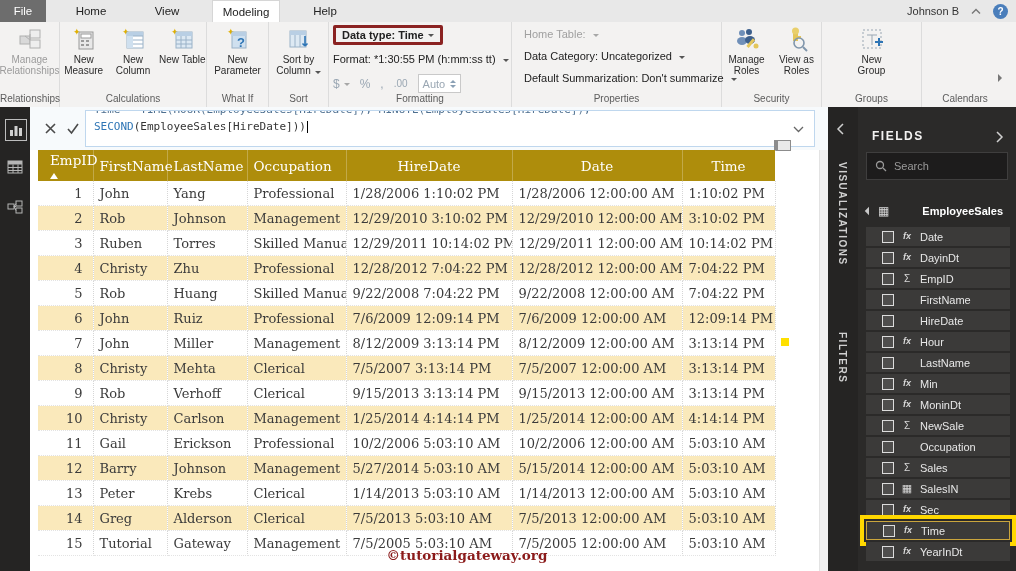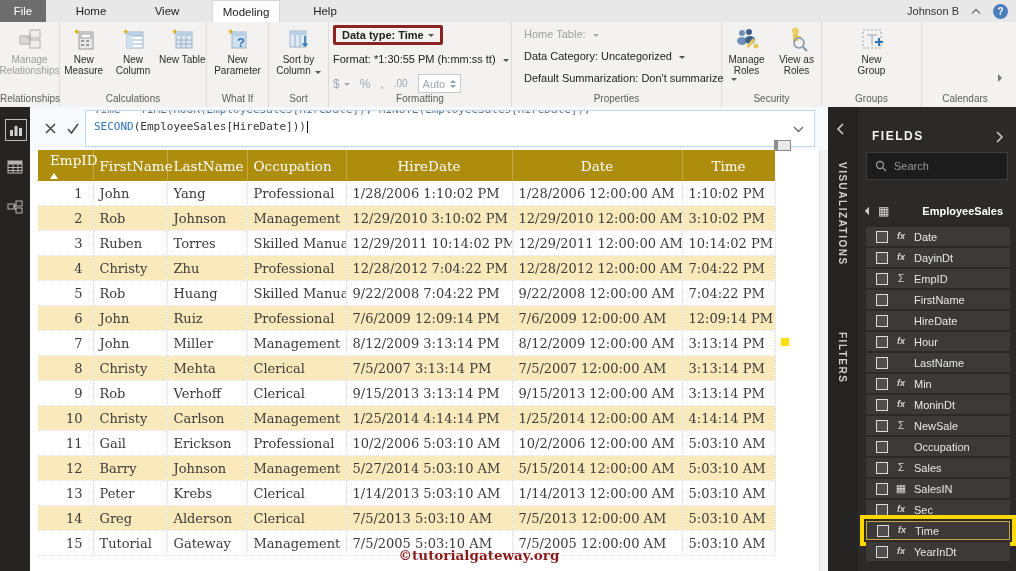--- a/index.html
+++ b/index.html
@@ -63,42 +63,42 @@
   .grid-wrap{position:absolute;left:8px;top:43px;}
   table.grid{border-collapse:collapse;table-layout:fixed;width:737px;font-family:"DejaVu Serif",serif;}
   .grid col.c0{width:55px}.grid col.c1{width:74px}.grid col.c2{width:80px}.grid col.c3{width:99px}.grid col.c4{width:166px}.grid col.c5{width:170px}.grid col.c6{width:93px}
   .grid th{background:var(--hdr,#ae8d0c);color:#fff;font-weight:normal;font-size:13.5px;height:31px;padding:0;border-right:1px solid rgba(255,255,255,.25);vertical-align:middle;text-align:center;}
   .grid th.left{text-align:left;padding-left:6px;}
   .th-stack{display:flex;flex-direction:column;align-items:flex-start;padding-left:6px;}
   .sort-asc{width:0;height:0;border:4px solid transparent;border-bottom:6px solid #fff;margin-top:1px;}
   .grid td{height:24px;font-size:13px;color:#3b3b3b;padding:0 4px 0 6px;border-right:1px dotted #d6d6d6;border-bottom:1px dotted #e3e3e3;white-space:nowrap;overflow:hidden;background:#fff;}
   .grid tr.alt td{background:var(--altrow,#fae9bb);}
   .grid td.c0{text-align:right;padding-right:10px;}
-  .footer-credit{position:absolute;left:344px;top:440px;width:210px;text-align:center;font-family:"DejaVu Serif",serif;font-weight:bold;font-size:13.5px;color:var(--credit,#8b1a1a);}
+  .footer-credit{position:absolute;left:332px;top:440px;width:210px;text-align:center;font-family:"DejaVu Serif",serif;font-weight:bold;font-size:13.5px;color:var(--credit,#8b1a1a);}
   .yellow-marker{position:absolute;left:751px;top:231px;width:8px;height:8px;background:var(--marker,#ffe000);}
   .vscroll{position:absolute;left:789px;top:43px;width:8px;height:421px;background:#f1f1f1;border-left:1px solid #e3e3e3;}
 
   
   .vs-chev{position:absolute;left:8px;top:14px;}
   .vlabel{position:absolute;left:9px;writing-mode:vertical-rl;font-size:10px;font-weight:bold;letter-spacing:1.5px;color:#d0d0d0;}
   .vlabel.visualizations{top:55px;}
   .vlabel.filters{top:225px;}
 
   
   .fields-header{position:absolute;left:0;top:8px;width:158px;height:40px;}
   .fields-title{position:absolute;left:14px;top:14px;font-size:12px;font-weight:bold;letter-spacing:1.5px;color:#f3f2f1;}
   .fields-chev{position:absolute;right:12px;top:14px;}
   .search-box{position:absolute;left:8px;top:45px;width:142px;height:28px;background:#1d1c1c;border:1px solid #3f3e3e;box-sizing:border-box;display:flex;align-items:center;gap:7px;padding-left:8px;}
   .search-ph{font-size:11px;color:#9a9a9a;}
   .tbl-row{position:absolute;left:0;top:93px;width:158px;height:22px;display:flex;align-items:center;gap:6px;padding-left:8px;box-sizing:border-box;}
   .tbl-expander{width:0;height:0;border-top:6px solid transparent;border-left:6px solid #c8c8c8;transform:rotate(45deg);}
   .tbl-grid-icon{font-size:12px;color:#d9d9d9;line-height:1;}
   .tbl-name{font-size:11px;font-weight:bold;color:#fff;margin-left:27px;}
   .fields-list{position:absolute;left:8px;top:120px;width:144px;}
-  .field-row{position:relative;height:19px;margin-bottom:2px;background:#3b3a39;display:flex;align-items:center;gap:6px;padding-left:10px;box-sizing:border-box;}
+  .field-row{position:relative;height:19px;margin-bottom:2px;background:#3b3a39;display:flex;align-items:center;gap:6px;padding-left:16px;box-sizing:border-box;}
   .field-row.hl{outline:4px solid var(--yellow,#ffd800);outline-offset:2px;border:1px solid #caa53d;}
   .fcheck{width:10px;height:10px;border:1px solid #dcdcdc;background:rgba(255,255,255,.10);flex:none;}
   .ficon{width:14px;flex:none;font-size:9px;color:#d8d8d8;text-align:center;line-height:1;}
   .ficon.calculated-column{font-style:italic;font-weight:bold;}
   .ficon.sigma{font-size:10px;}
   .ficon.calculator{font-size:11px;}
   .flabel{font-size:11px;color:#e8e8e8;white-space:nowrap;}
 </style>
 </head>
 <body>

